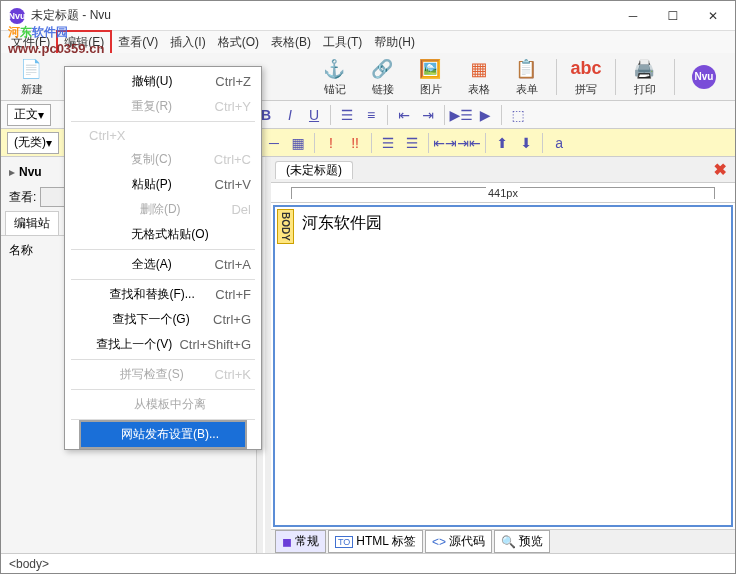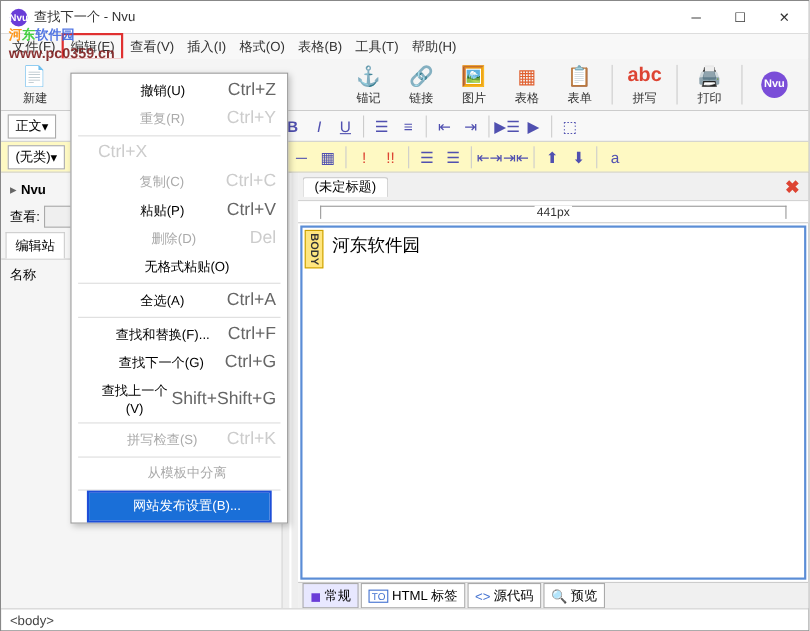--- a/index.html
+++ b/index.html
@@ -44,35 +44,35 @@
     .body-tag { writing-mode: vertical-rl; background: #ffe680; border: 1px solid #cca000; padding: 2px; font-size: 10px; font-weight: bold; color: #333; height: fit-content; margin: 2px; }
     .editor-content { flex: 1; padding: 6px; font-size: 16px; }
     .status-tabs { height: 24px; display: flex; align-items: center; padding: 0 4px; background: #f0f0f0; border-top: 1px solid #ccc; gap: 2px; }
     .status-tab { padding: 2px 6px; border: 1px solid #aaa; background: #fff; display: flex; align-items: center; gap: 3px; cursor: pointer; }
     .status-tab.active { background: #e8e8ff; }
     .statusbar { height: 20px; border-top: 1px solid #ccc; padding: 2px 8px; display: flex; align-items: center; font-size: 11px; color: #444; }
     .context-menu { position: absolute; top: 66px; left: 64px; width: 198px; background: #fff; border: 1px solid #999; box-shadow: 2px 2px 6px rgba(0,0,0,0.25); z-index: 100; padding: 2px; }
     .ctx-item { display: flex; align-items: center; padding: 4px 8px 4px 22px; cursor: pointer; position: relative; }
     .ctx-item.disabled { color: #aaa; }
     .ctx-label { flex: 1; font-size: 12px; text-align: center; }
-    .ctx-shortcut { font-size: 16px; color: #666; }
+    .ctx-shortcut { font-size: 13px; color: #666; }
     .ctx-item.disabled .ctx-shortcut { color: #ccc; }
     .ctx-sep { height: 1px; background: #ddd; margin: 2px 4px; }
     .ctx-item.highlighted { background: #1a6fd8; color: #fff; }
     .ctx-item.highlighted .ctx-label { color: #fff; }
-    .ctx-highlight-frame { border: 2px solid #1d4ed8; padding: 0; margin: -2px 12px; }
+    .ctx-highlight-frame { border: 2px solid #a3a3a3; padding: 0; margin: -2px 12px; }
     .nvu-badge { width: 24px; height: 24px; background: #7a4dd8; border-radius: 50%; display: flex; align-items: center; justify-content: center; color: #fff; font-size: 10px; font-weight: bold; }
   </style>
 </head>
 <body>
 
 <div class="window">
   <div class="titlebar">
     <div class="titlebar-icon">Nvu</div>
-    <div class="titlebar-title">查找下一个 - Nvu</div>
+    <div class="titlebar-title">未定标题 - Nvu</div>
     <div class="win-controls">
       <div class="win-btn">─</div>
       <div class="win-btn">☐</div>
       <div class="win-btn">✕</div>
     </div>
   </div>
 
   <div class="watermark">
     <div class="watermark-text">
       <span style="color:#ff8c00">河</span><span style="color:#32cd32">东</span><span style="color:#4169e1">软件园</span>
@@ -270,21 +270,21 @@
   <div class="ctx-item">
       <span class="ctx-label">查找和替换(F)...</span>
       <span class="ctx-shortcut">Ctrl+F</span>
     </div>
   <div class="ctx-item">
       <span class="ctx-label">查找下一个(G)</span>
       <span class="ctx-shortcut">Ctrl+G</span>
     </div>
   <div class="ctx-item">
       <span class="ctx-label">查找上一个(V)</span>
-      <span class="ctx-shortcut">Shift+Shift+G</span>
+      <span class="ctx-shortcut">Ctrl+Shift+G</span>
     </div>
   <div class="ctx-sep"></div>
   <div class="ctx-item disabled">
       <span class="ctx-label">拼写检查(S)</span>
       <span class="ctx-shortcut">Ctrl+K</span>
     </div>
   <div class="ctx-sep"></div>
   <div class="ctx-item disabled">
       <span class="ctx-label">从模板中分离</span>
     </div>

